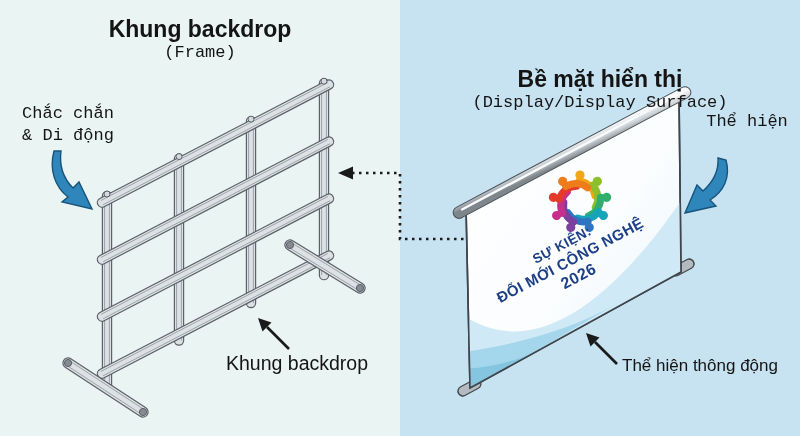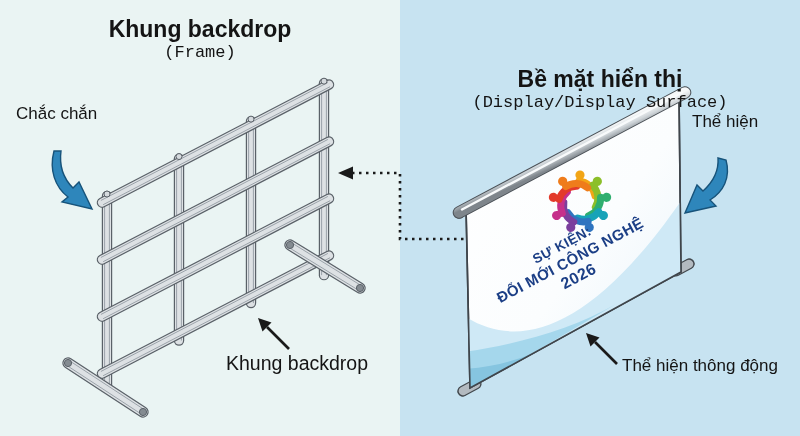--- a/index.html
+++ b/index.html
@@ -6,21 +6,21 @@
   .canvas{position:relative;width:800px;height:436px;overflow:hidden;
           font-family:"Liberation Sans",sans-serif;color:#141414;}
   .bg-half{position:absolute;top:0;height:436px;}
   #bg-left{left:0;width:400px;}
   #bg-right{left:400px;width:400px;}
   svg{position:absolute;left:0;top:0;}
   .title-block{position:absolute;text-align:center;}
   .title-main{font-size:23px;font-weight:bold;line-height:1.15;}
   .title-sub{font-size:17px;line-height:1.3;font-family:Liberation Mono, monospace;}
   .note{position:absolute;font-size:17px;line-height:1.3;}
-  .note.center{text-align:left;}
+  .note.center{text-align:center;font-family:Liberation Mono, monospace;}
   .caption{position:absolute;font-size:19.5px;}
   svg text{font-family:"Liberation Sans",sans-serif;}
   .banner-text{font-weight:bold;letter-spacing:.4px;}
 </style>
 </head>
 <body>
 
 <div class="canvas">
 
   <div id="bg-left" class="bg-half" style="background: rgb(234, 244, 243);"></div>
@@ -191,19 +191,20 @@
     <div class="title-main">Khung backdrop</div>
     <div class="title-sub">(Frame)</div>
   </div>
   <div class="title-block" style="left:460px;top:22px;width:280px;margin-top:44px;">
     <div class="title-main">Bề mặt hiển thị</div>
     <div class="title-sub">(Display/Display Surface)</div>
   </div>
 
   <div class="note center" style="left:16px;top:103px;width:104px;">
     <div>Chắc chắn</div>
+    <div>&amp; Di động</div>
   </div>
   <div class="caption" style="left:226px;top:352px;">Khung backdrop</div>
   <div class="note center" style="left:692px;top:111px;width:110px;">
     <div>Thể hiện</div>
   </div>
   <div class="note" style="left:622px;top:355px;">Thể hiện thông động</div>
 </div>
 
 </body></html>

